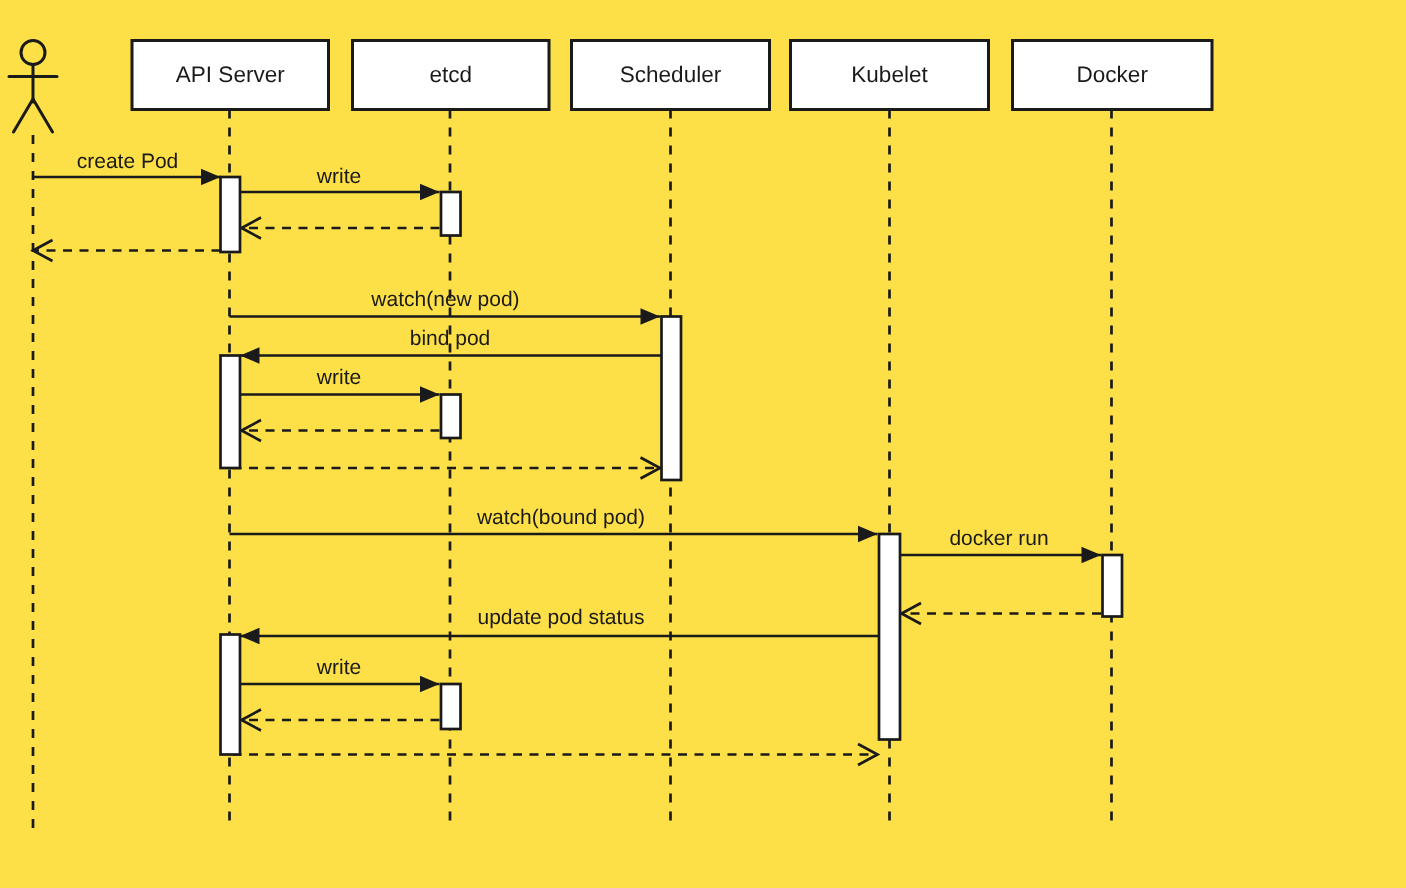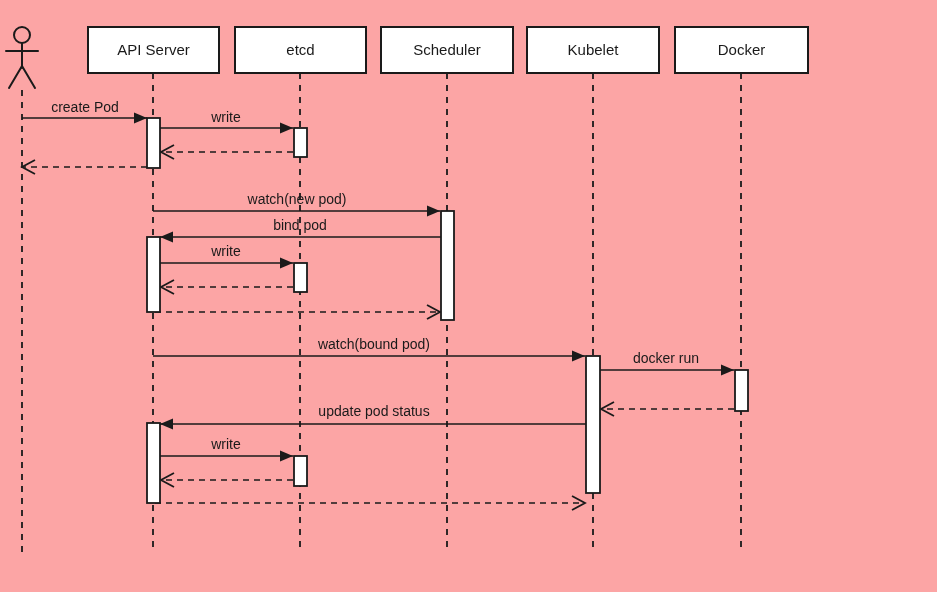--- a/index.html
+++ b/index.html
@@ -8,21 +8,21 @@
     padding: 0;
     background: #ffffff;
   }
   body {
     font-family: "Liberation Sans", sans-serif;
   }
   #diagram-root {
     position: relative;
     width: 937px;
     height: 592px;
-    background: #fca5a5;
+    background: #fde047;
     overflow: hidden;
   }
   svg.diagram-canvas {
     display: block;
     width: 937px;
     height: 592px;
   }
   .participant-box {
     fill: #ffffff;
     stroke: #1a1a1a;

